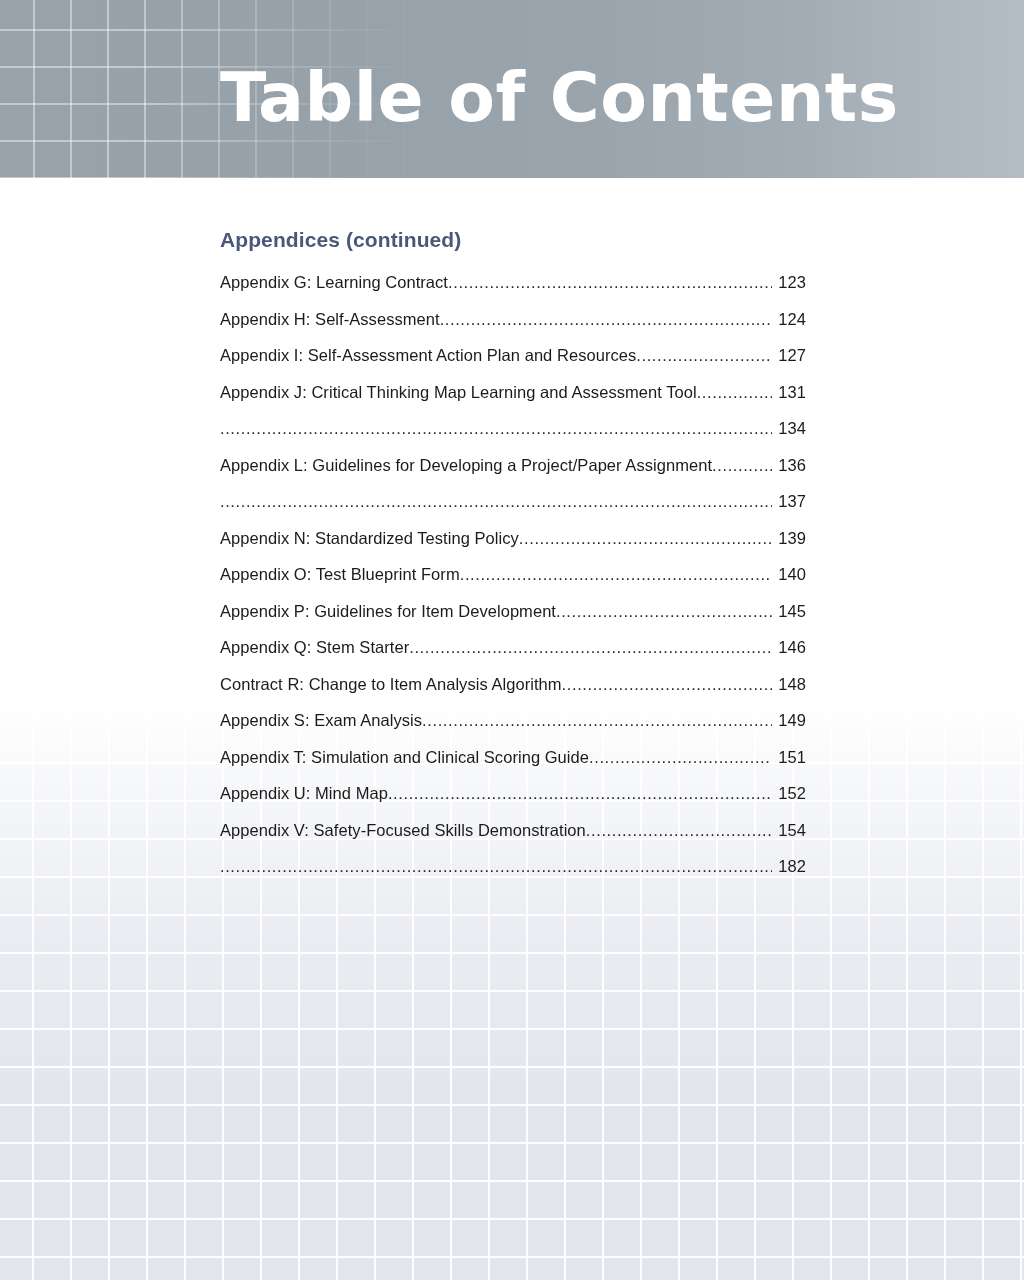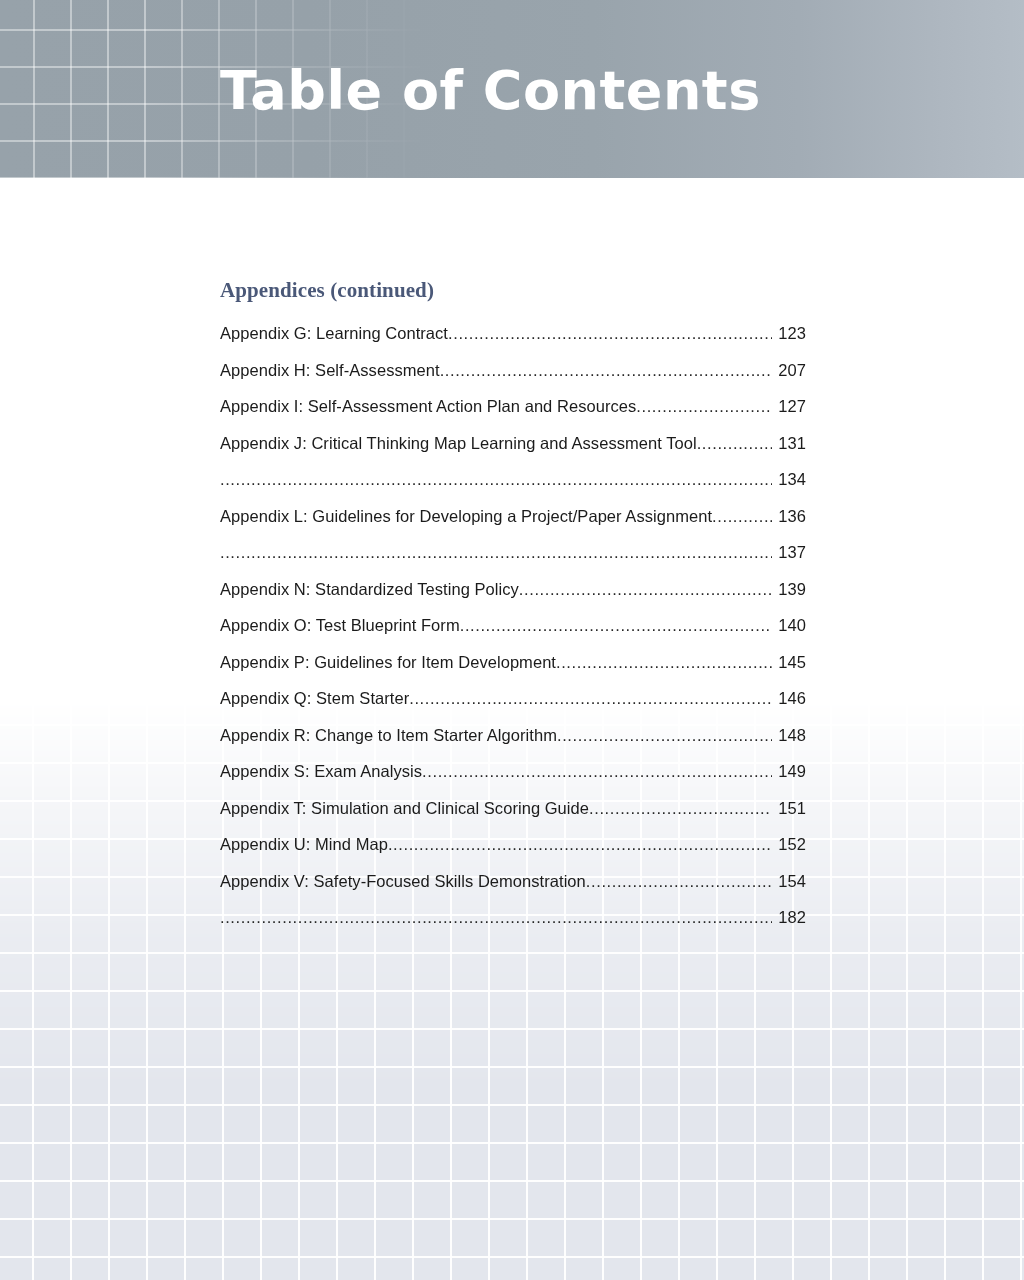--- a/index.html
+++ b/index.html
@@ -70,40 +70,40 @@
     -webkit-mask-image: linear-gradient(to right, rgba(0,0,0,1) 0px, rgba(0,0,0,1) 150px, rgba(0,0,0,0.55) 250px, rgba(0,0,0,0.18) 350px, rgba(0,0,0,0) 430px);
     mask-image: linear-gradient(to right, rgba(0,0,0,1) 0px, rgba(0,0,0,1) 150px, rgba(0,0,0,0.55) 250px, rgba(0,0,0,0.18) 350px, rgba(0,0,0,0) 430px);
     pointer-events: none;
   }
   .header-title {
     position: absolute;
     left: 220px;
     top: 64px;
     margin: 0;
     font-family: "DejaVu Sans", sans-serif;
-    font-size: 54px;
+    font-size: 68px;
     font-weight: bold;
     line-height: 1;
     letter-spacing: 0.5px;
     color: #ffffff;
     white-space: nowrap;
   }
 
   
   .content {
     position: absolute;
     left: 220px;
     top: 178px;
     width: 586px;
   }
 
   .section-heading {
     margin: 0;
-    padding-top: 100px;
-    font-family: Liberation Serif, serif;
+    padding-top: 50px;
+    font-family: Liberation Sans, sans-serif;
     font-size: 21px;
     font-weight: bold;
     color: #4a5878;
     letter-spacing: 0.1px;
   }
 
   .toc-list {
     list-style: none;
     margin: 0;
     padding: 0;
@@ -161,21 +161,21 @@
 
     <ul class="toc-list" id="toc-list">
         <li class="toc-entry">
           <span class="toc-label">Appendix G: Learning Contract</span>
           <span class="toc-leader">...............................................................................................................................................</span>
           <span class="toc-page">123</span>
         </li>
         <li class="toc-entry">
           <span class="toc-label">Appendix H: Self-Assessment</span>
           <span class="toc-leader">...............................................................................................................................................</span>
-          <span class="toc-page">207</span>
+          <span class="toc-page">124</span>
         </li>
         <li class="toc-entry">
           <span class="toc-label">Appendix I: Self-Assessment Action Plan and Resources</span>
           <span class="toc-leader">...............................................................................................................................................</span>
           <span class="toc-page">127</span>
         </li>
         <li class="toc-entry">
           <span class="toc-label">Appendix J: Critical Thinking Map Learning and Assessment Tool</span>
           <span class="toc-leader">...............................................................................................................................................</span>
           <span class="toc-page">131</span>
@@ -207,21 +207,21 @@
           <span class="toc-label">Appendix P: Guidelines for Item Development</span>
           <span class="toc-leader">...............................................................................................................................................</span>
           <span class="toc-page">145</span>
         </li>
         <li class="toc-entry">
           <span class="toc-label">Appendix Q: Stem Starter</span>
           <span class="toc-leader">...............................................................................................................................................</span>
           <span class="toc-page">146</span>
         </li>
         <li class="toc-entry">
-          <span class="toc-label">Appendix R: Change to Item Starter Algorithm</span>
+          <span class="toc-label">Contract R: Change to Item Analysis Algorithm</span>
           <span class="toc-leader">...............................................................................................................................................</span>
           <span class="toc-page">148</span>
         </li>
         <li class="toc-entry">
           <span class="toc-label">Appendix S: Exam Analysis</span>
           <span class="toc-leader">...............................................................................................................................................</span>
           <span class="toc-page">149</span>
         </li>
         <li class="toc-entry">
           <span class="toc-label">Appendix T: Simulation and Clinical Scoring Guide</span>

